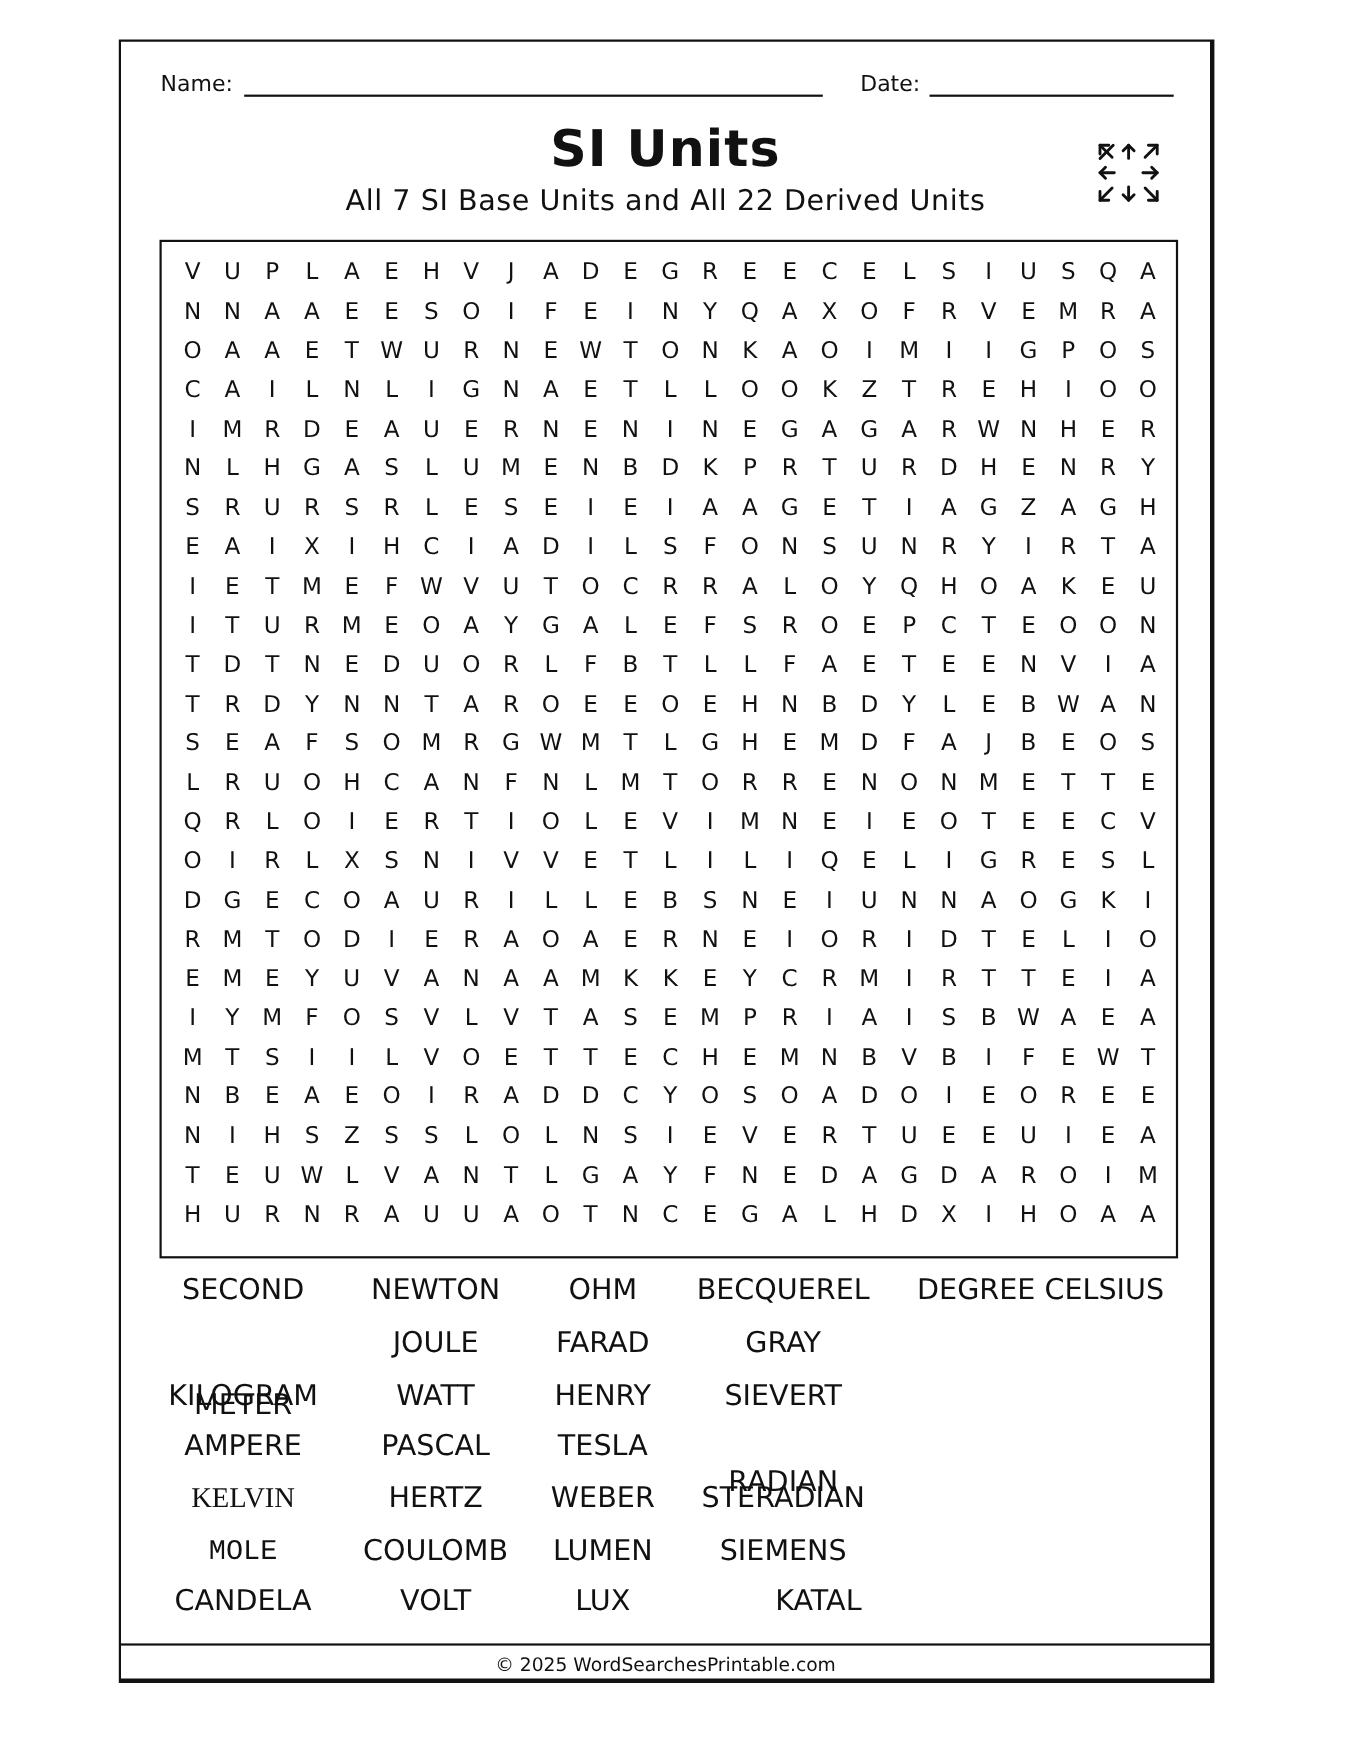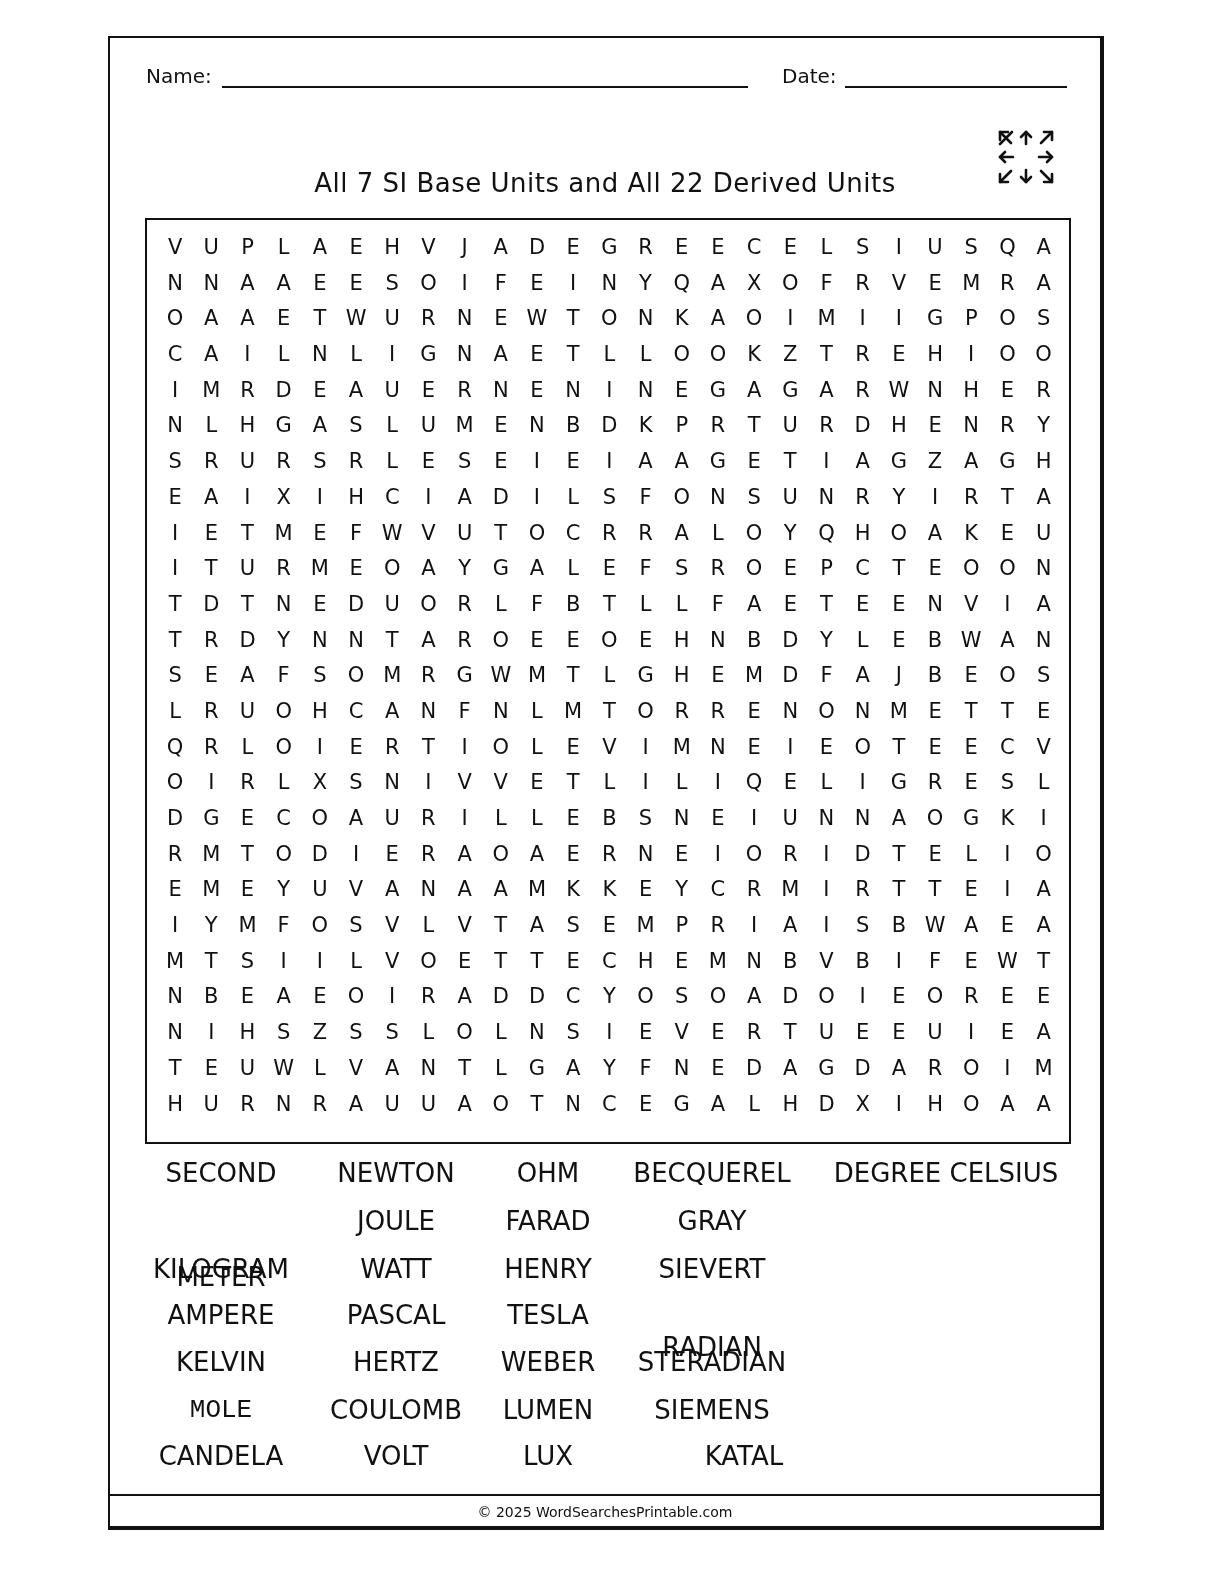--- a/index.html
+++ b/index.html
@@ -21,33 +21,34 @@
     .grid-box {
       position:absolute; left:35px; top:180px; width:926px; height:926px;
       border:2px solid #111; box-sizing:border-box;
     }
     .grid { position:absolute; left:10px; top:10px; display:grid;
       grid-template-columns:repeat(25, 36.2px); grid-auto-rows:35.7px; }
     .cell { text-align:center; font-size:21px; line-height:35.7px; letter-spacing:0; }
     .words { position:absolute; top:1120px; left:36px; width:930px; }
     .word { position:absolute; font-size:26px; text-align:center; white-space:nowrap; transform:translateX(-50%); }
     .footer-line { position:absolute; left:0; right:0; top:1456px; border-top:2px solid #111; }
-    .footer { position:absolute; left:0; width:100%; top:1466px; text-align:center; font-size:14px; }
+    .footer { position:absolute; left:0; width:100%; top:1466px; text-align:center; font-size:17px; }
   </style>
 </head>
 <body>
 
 <div class="page">
   <div class="name-row">
     <span class="name-label">Name:</span>
     <div class="name-line"></div>
     <span class="date-label">Date:</span>
     <div class="date-line"></div>
   </div>
 
+  <div class="title">SI Units</div>
   <div class="subtitle">All 7 SI Base Units and All 22 Derived Units</div>
 
   <svg class="dir-icon" viewBox="0 0 60 58" fill="none" stroke="#111" stroke-width="2.6" stroke-linecap="round" stroke-linejoin="round">
 
     <path d="M4 16 L16 4 M4 4 L4 12 M4 4 L12 4" transform="rotate(0)"></path>
     <line x1="4" y1="4" x2="15" y2="15"></line>
 
     <line x1="30" y1="4" x2="30" y2="16"></line>
       <path d="M25 9 L30 4 L35 9"></path>
 
@@ -698,21 +699,21 @@
         <div class="cell">A</div>
         <div class="cell">A</div>
       </div>
   </div>
 
   <div class="words" id="words">
       <div class="word" style="left: 75px; top: 0px;">SECOND</div>
       <div class="word" style="left: 75px; top: 64px; margin-top: 40px;">METER</div>
       <div class="word" style="left: 75px; top: 96px;">KILOGRAM</div>
       <div class="word" style="left: 75px; top: 142px;">AMPERE</div>
-      <div class="word" style="left: 75px; top: 189px;">KELVIN</div>
+      <div class="word" style="left: 75px; top: 189px; font-family: Liberation Serif, serif;">KELVIN</div>
       <div class="word" style="left: 75px; top: 237px; font-family: Liberation Mono, monospace;">MOLE</div>
       <div class="word" style="left: 75px; top: 283px;">CANDELA</div>
       <div class="word" style="left: 250px; top: 0px;">NEWTON</div>
       <div class="word" style="left: 250px; top: 48px;">JOULE</div>
       <div class="word" style="left: 250px; top: 96px;">WATT</div>
       <div class="word" style="left: 250px; top: 142px;">PASCAL</div>
       <div class="word" style="left: 250px; top: 189px;">HERTZ</div>
       <div class="word" style="left: 250px; top: 237px;">COULOMB</div>
       <div class="word" style="left: 250px; top: 283px;">VOLT</div>
       <div class="word" style="left: 402px; top: 0px; text-align: right;">OHM</div>

